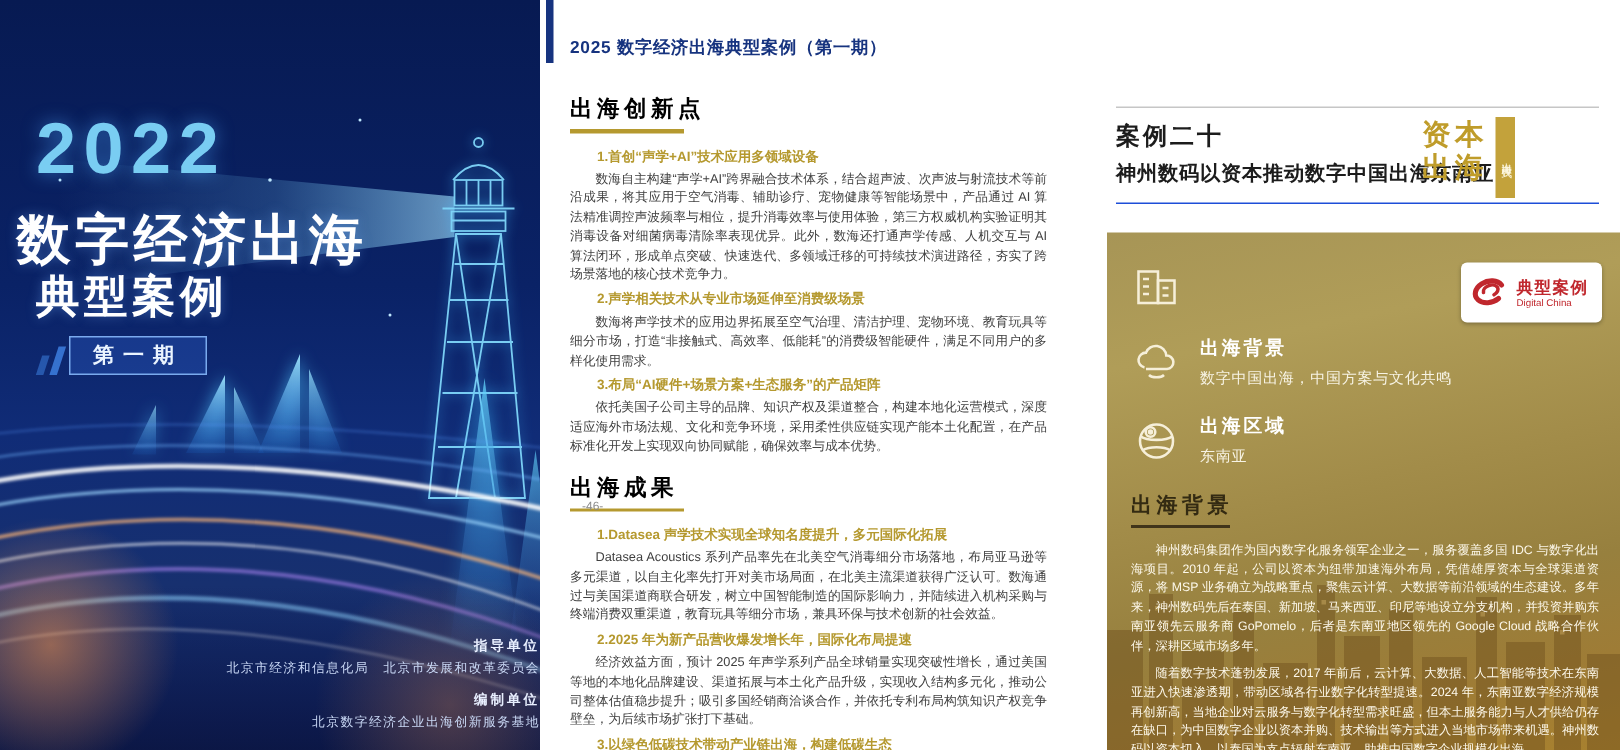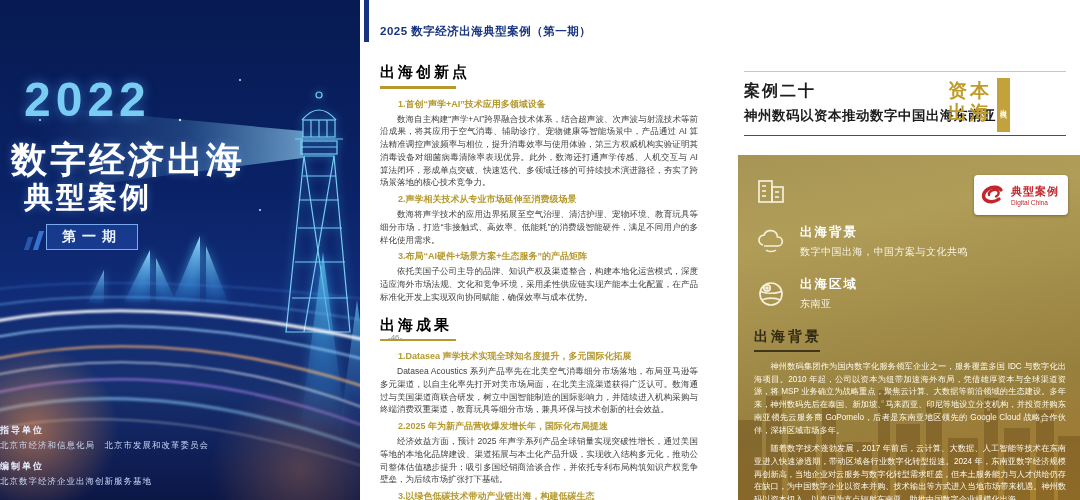--- a/index.html
+++ b/index.html
@@ -15,21 +15,21 @@
     color:#79cdf2; letter-spacing:5px; text-shadow:0 0 12px rgba(80,170,255,.55); }
   .cover-title1 { position:absolute; top:136px; left:11px; font-size:36px; font-weight:bold;
     color:#ffffff; letter-spacing:3px; text-shadow:0 0 8px rgba(120,180,255,.4); }
   .cover-title2 { position:absolute; top:178px; left:24px; font-size:29px; font-weight:bold;
     color:#ffffff; letter-spacing:3px; text-shadow:0 0 8px rgba(120,180,255,.4); }
   .issue-badge { position:absolute; top:224px; left:26px; display:flex; align-items:flex-end; gap:5px; }
   .tick { display:inline-block; width:5px; background:#3d7fe0; transform:skewX(-18deg); }
   .t1 { height:13px; opacity:.55; } .t2 { height:19px; opacity:.85; }
   .badge-box { display:inline-block; padding:3px 15px; border:1px solid rgba(140,190,255,.85);
     background:rgba(45,95,200,.35); color:#eaf4ff; font-size:14px; font-weight:bold; letter-spacing:6px; }
-  .cover-footer { position:absolute; bottom:12px; left:0; right:0; text-align:left; z-index:5; }
+  .cover-footer { position:absolute; bottom:12px; left:0; right:0; text-align:right; z-index:5; }
   .f-label { font-size:9px; font-weight:bold; color:#e8efff; letter-spacing:2px; margin-top:8px; }
   .f-text  { font-size:8.5px; color:#c9d8f5; margin-top:3px; letter-spacing:1px; }
   .f-date  { font-size:9px; color:#d4e0f8; margin-top:10px; letter-spacing:1px; }
 
   
   .page { position:relative; width:360px; height:352px; background:#ffffff; padding:20px 22px 0 20px; }
   .vbar { position:absolute; left:4px; top:0; width:5px; height:42px; background:#16337f; }
   .running-header { color:#16337f; font-size:11.5px; font-weight:bold; letter-spacing:.5px; margin-top:4px; }
   .sec-h { color:#000000; font-size:15px; font-weight:bold; letter-spacing:3px; }
   .sec-u { width:76px; height:2.5px; background:#b5992f; margin:4px 0 9px 0; }

